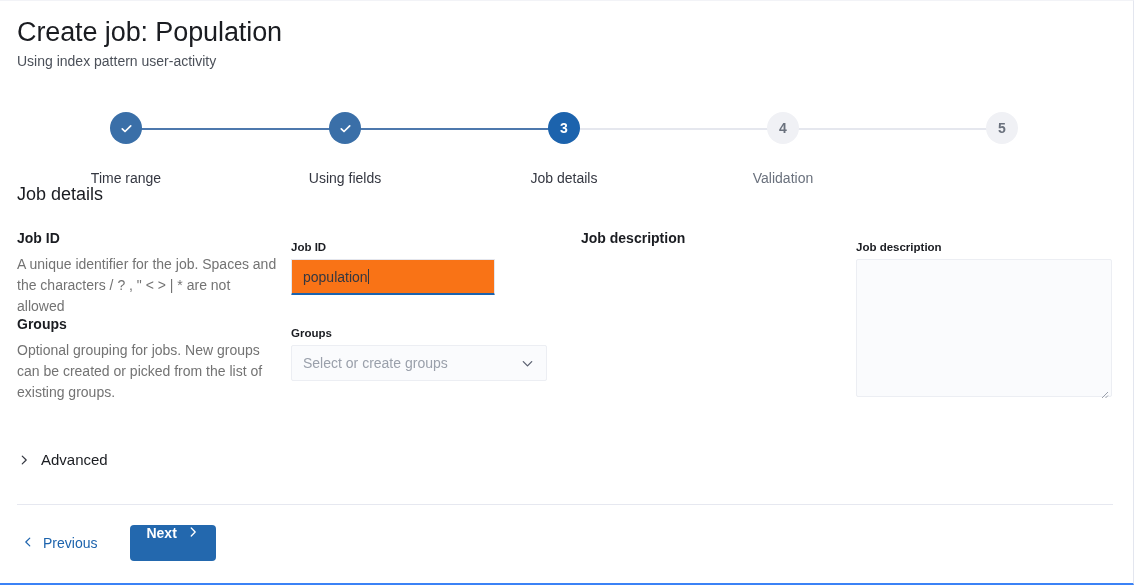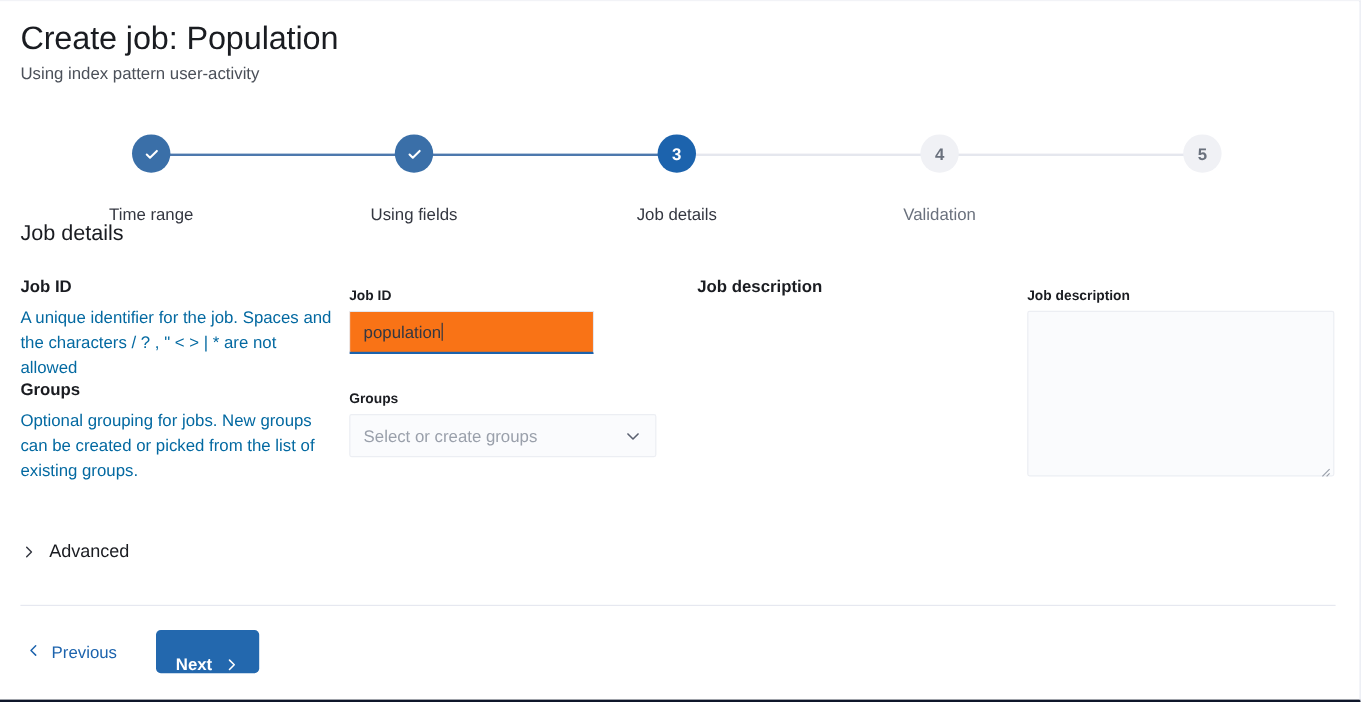--- a/index.html
+++ b/index.html
@@ -10,21 +10,21 @@
     font-family: "Liberation Sans", sans-serif;
     color: #343741;
     -webkit-font-smoothing: antialiased;
   }
   .page {
     position: relative;
     width: 1134px;
     height: 585px;
     background: #ffffff;
     border-right: 1px solid #e3e6ef;
-    border-bottom: 2px solid #0f172a;
+    border-bottom: 2px solid #3b82f6;
     border-top: 1px solid #f2f3f7;
     overflow: hidden;
   }
 
   
   .header { position: absolute; left: 17px; top: 14px; }
   .page-title {
     font-size: 27px;
     line-height: 34px;
     font-weight: 400;
@@ -111,21 +111,21 @@
   .desc-title {
     font-size: 14px;
     line-height: 21px;
     font-weight: 700;
     color: #1a1c21;
     margin-bottom: 5px;
   }
   .desc-text {
     font-size: 14px;
     line-height: 21px;
-    color: #0369a1;
+    color: #737373;
   }
 
   .field-col { position: absolute; }
   .field-label {
     font-size: 11.5px;
     line-height: 16px;
     font-weight: 700;
     color: #1a1c21;
     margin-bottom: 4px;
   }
@@ -220,21 +220,21 @@
     align-items: center;
     gap: 8px;
     font-size: 14px;
     color: #1c63ad;
     padding: 6px 4px;
     cursor: pointer;
   }
   .next-btn {
     margin-left: 29px;
     display: flex;
-    align-items: flex-end;
+    align-items: flex-start;
     gap: 9px;
     background: #2368ae;
     color: #ffffff;
     font-size: 14px;
     font-weight: 600;
     border: none;
     border-radius: 4px;
     height: 36px;
     padding: 0 16px;
     cursor: pointer;

